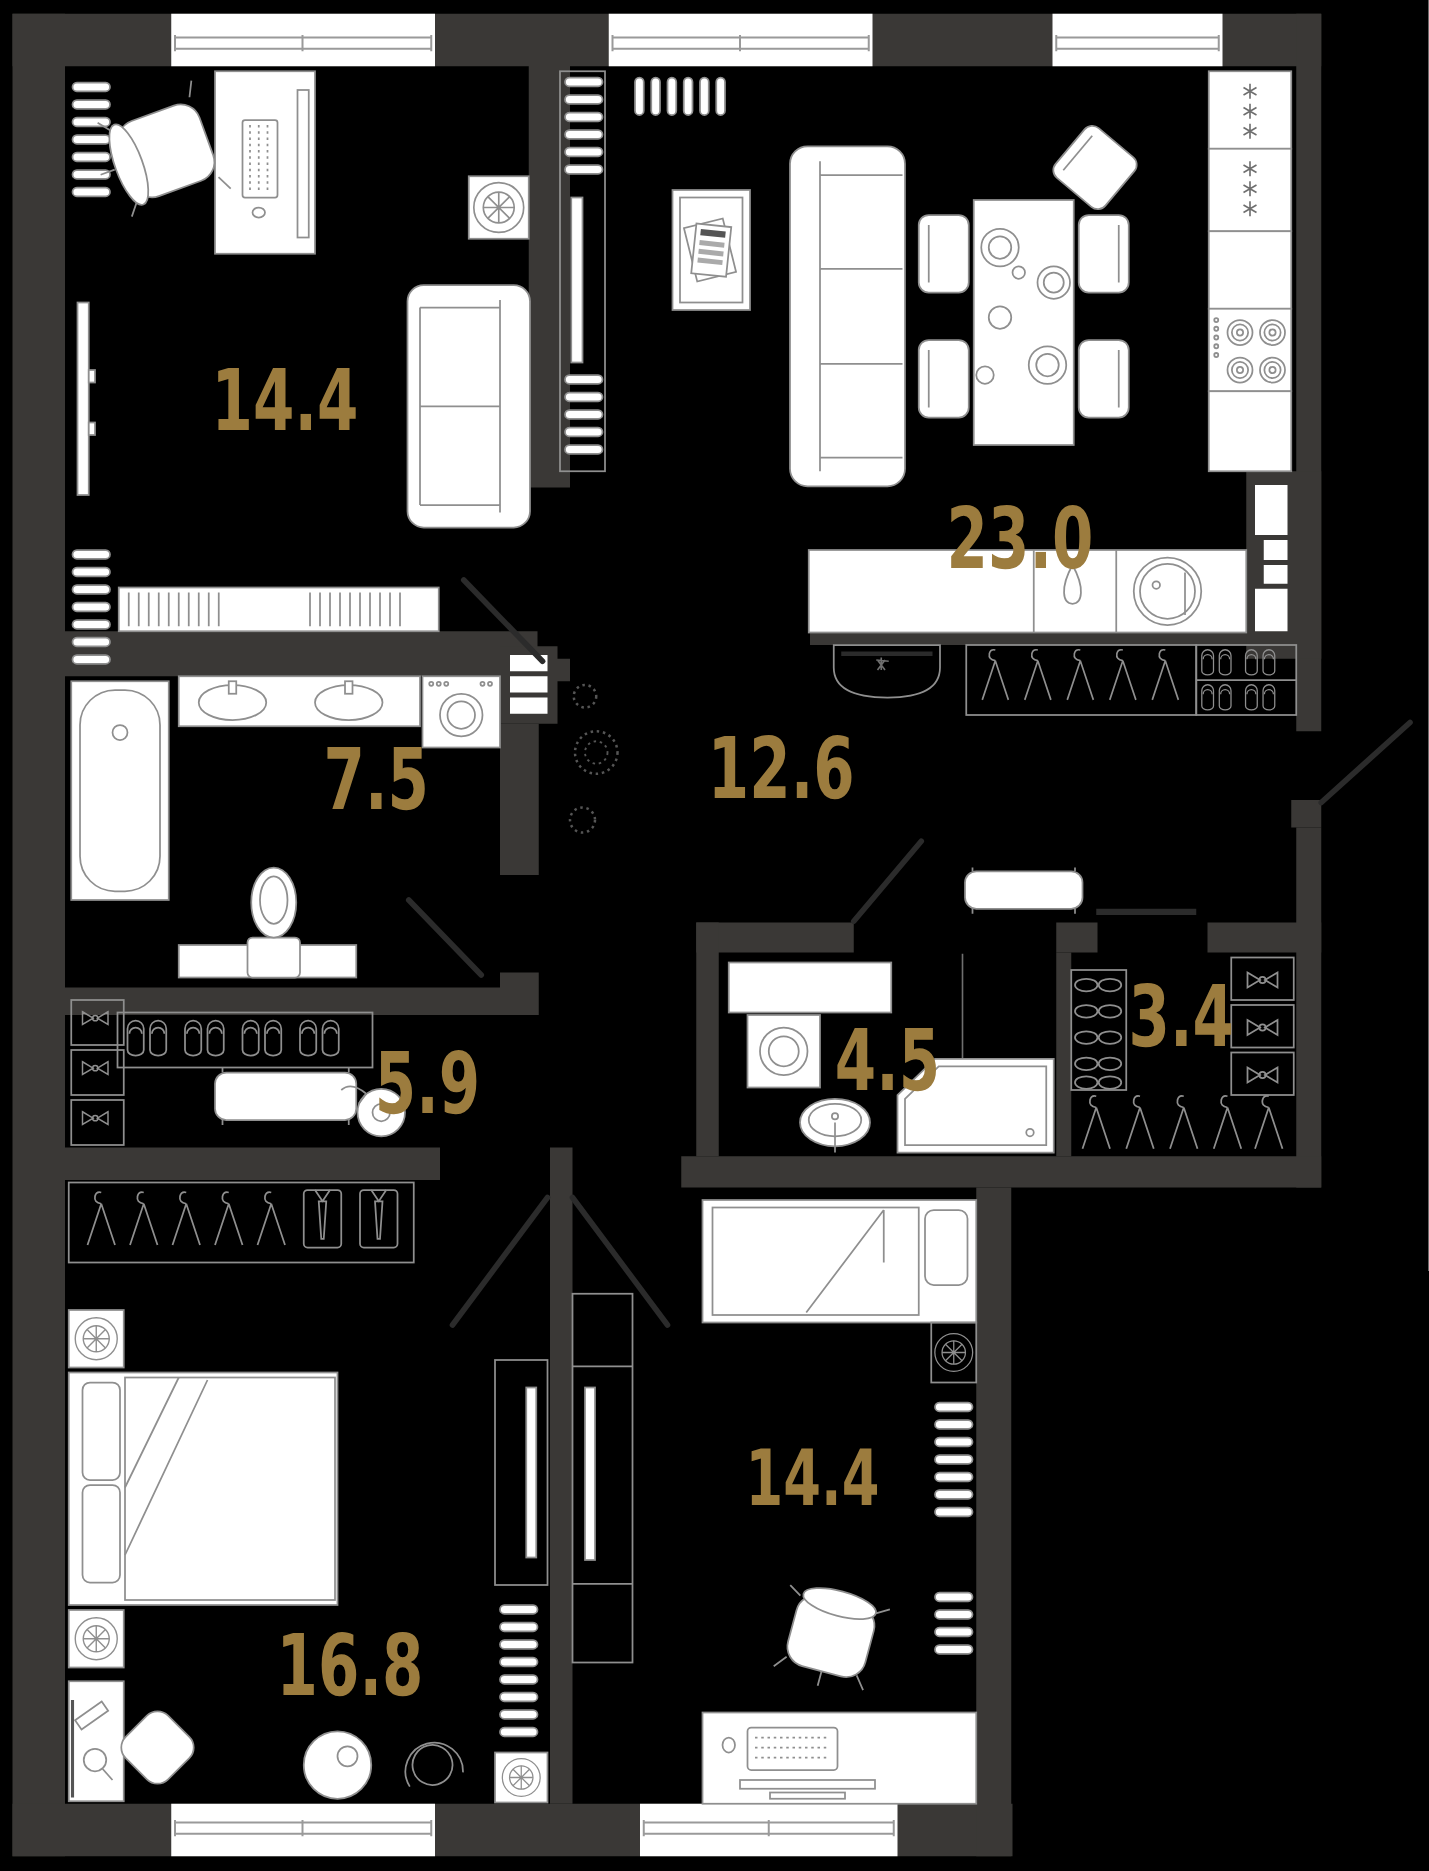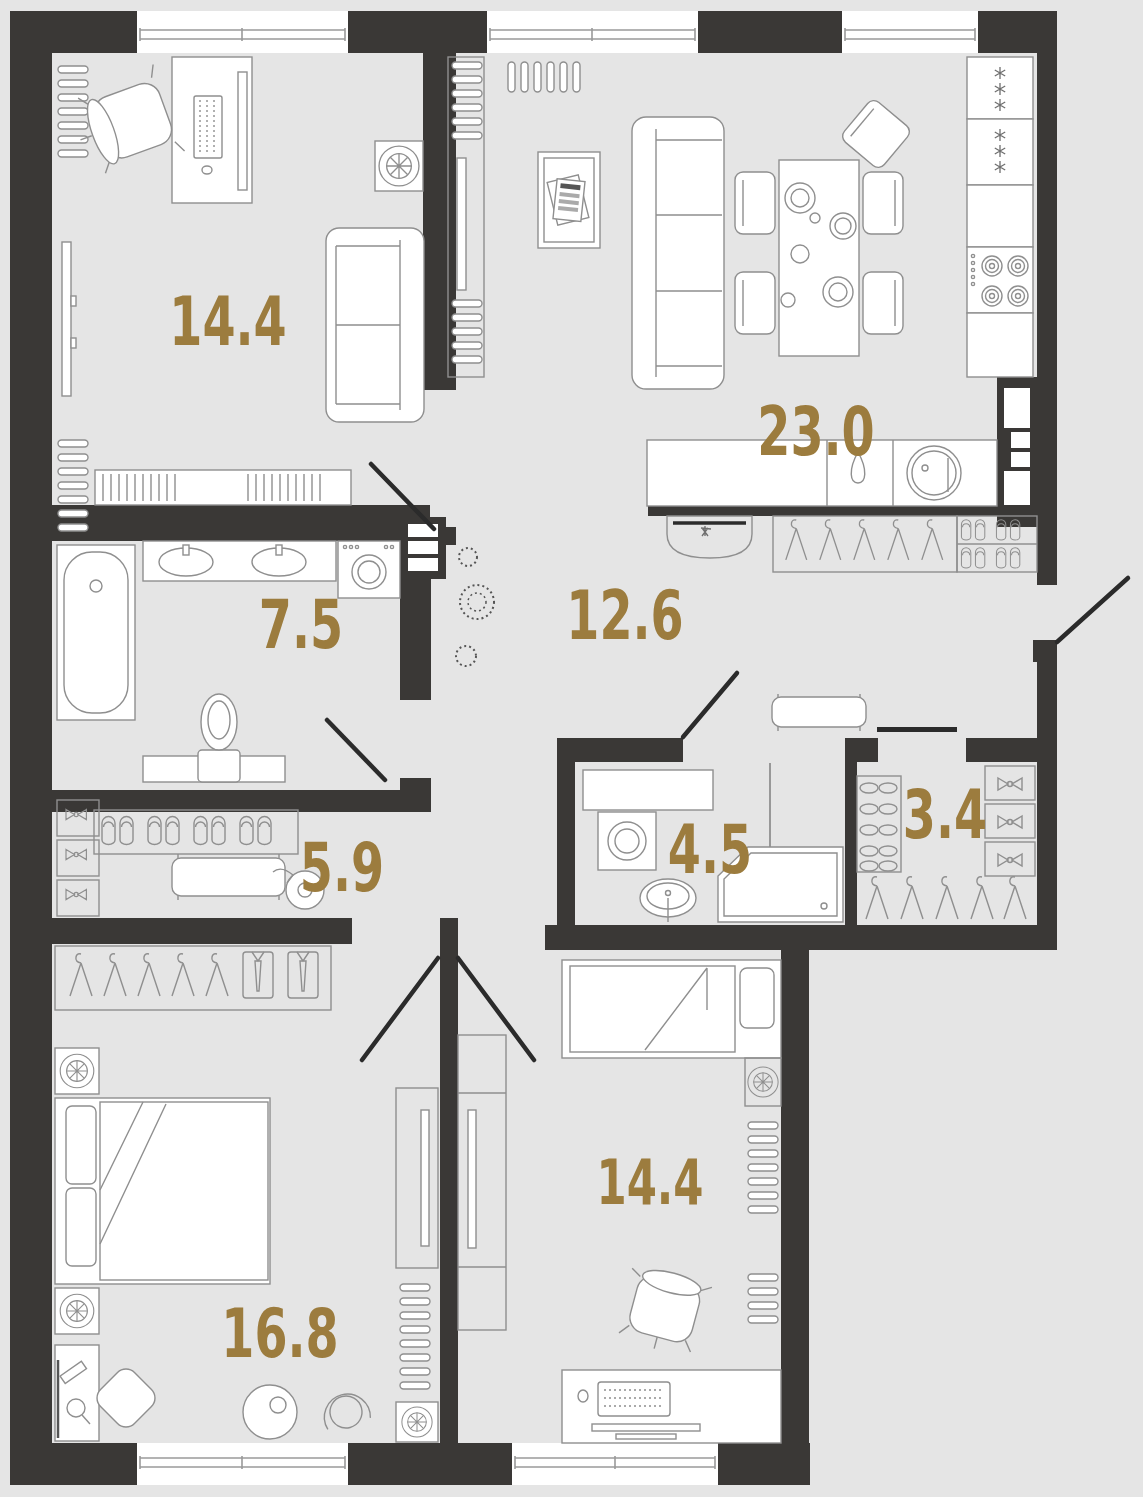--- a/index.html
+++ b/index.html
@@ -1,16 +1,16 @@
 <!DOCTYPE html>
 <html><head>
 <meta charset="utf-8">
 <style>
   html,body{margin:0;padding:0;background:#ffffff;}
-  #stage{position:relative;width:1143px;height:1497px;background:#e5e5e5;overflow:hidden;
+  #stage{position:relative;width:1143px;height:1497px;background:#000000;overflow:hidden;
          font-family:"DejaVu Sans",sans-serif;}
   #plan-svg{position:absolute;left:0;top:0;}
   .w{fill:#3a3836;stroke:none;}
   .f{fill:#ffffff;stroke:#8f8f8f;stroke-width:1.4;}
   .n{fill:none;stroke:#8f8f8f;stroke-width:1.4;}
   .n2{fill:none;stroke:#6f6f6f;stroke-width:1.3;}
   .door{stroke:#2b2b2b;stroke-width:4.5;stroke-linecap:round;fill:none;}
   .win{stroke:#9a9a9a;stroke-width:1.6;fill:none;}
   .lbl{position:absolute;transform:translate(-50%,-50%) scaleX(0.7);
        font-size:68px;font-weight:bold;color:#9c7c3e;white-space:nowrap;line-height:1;}

